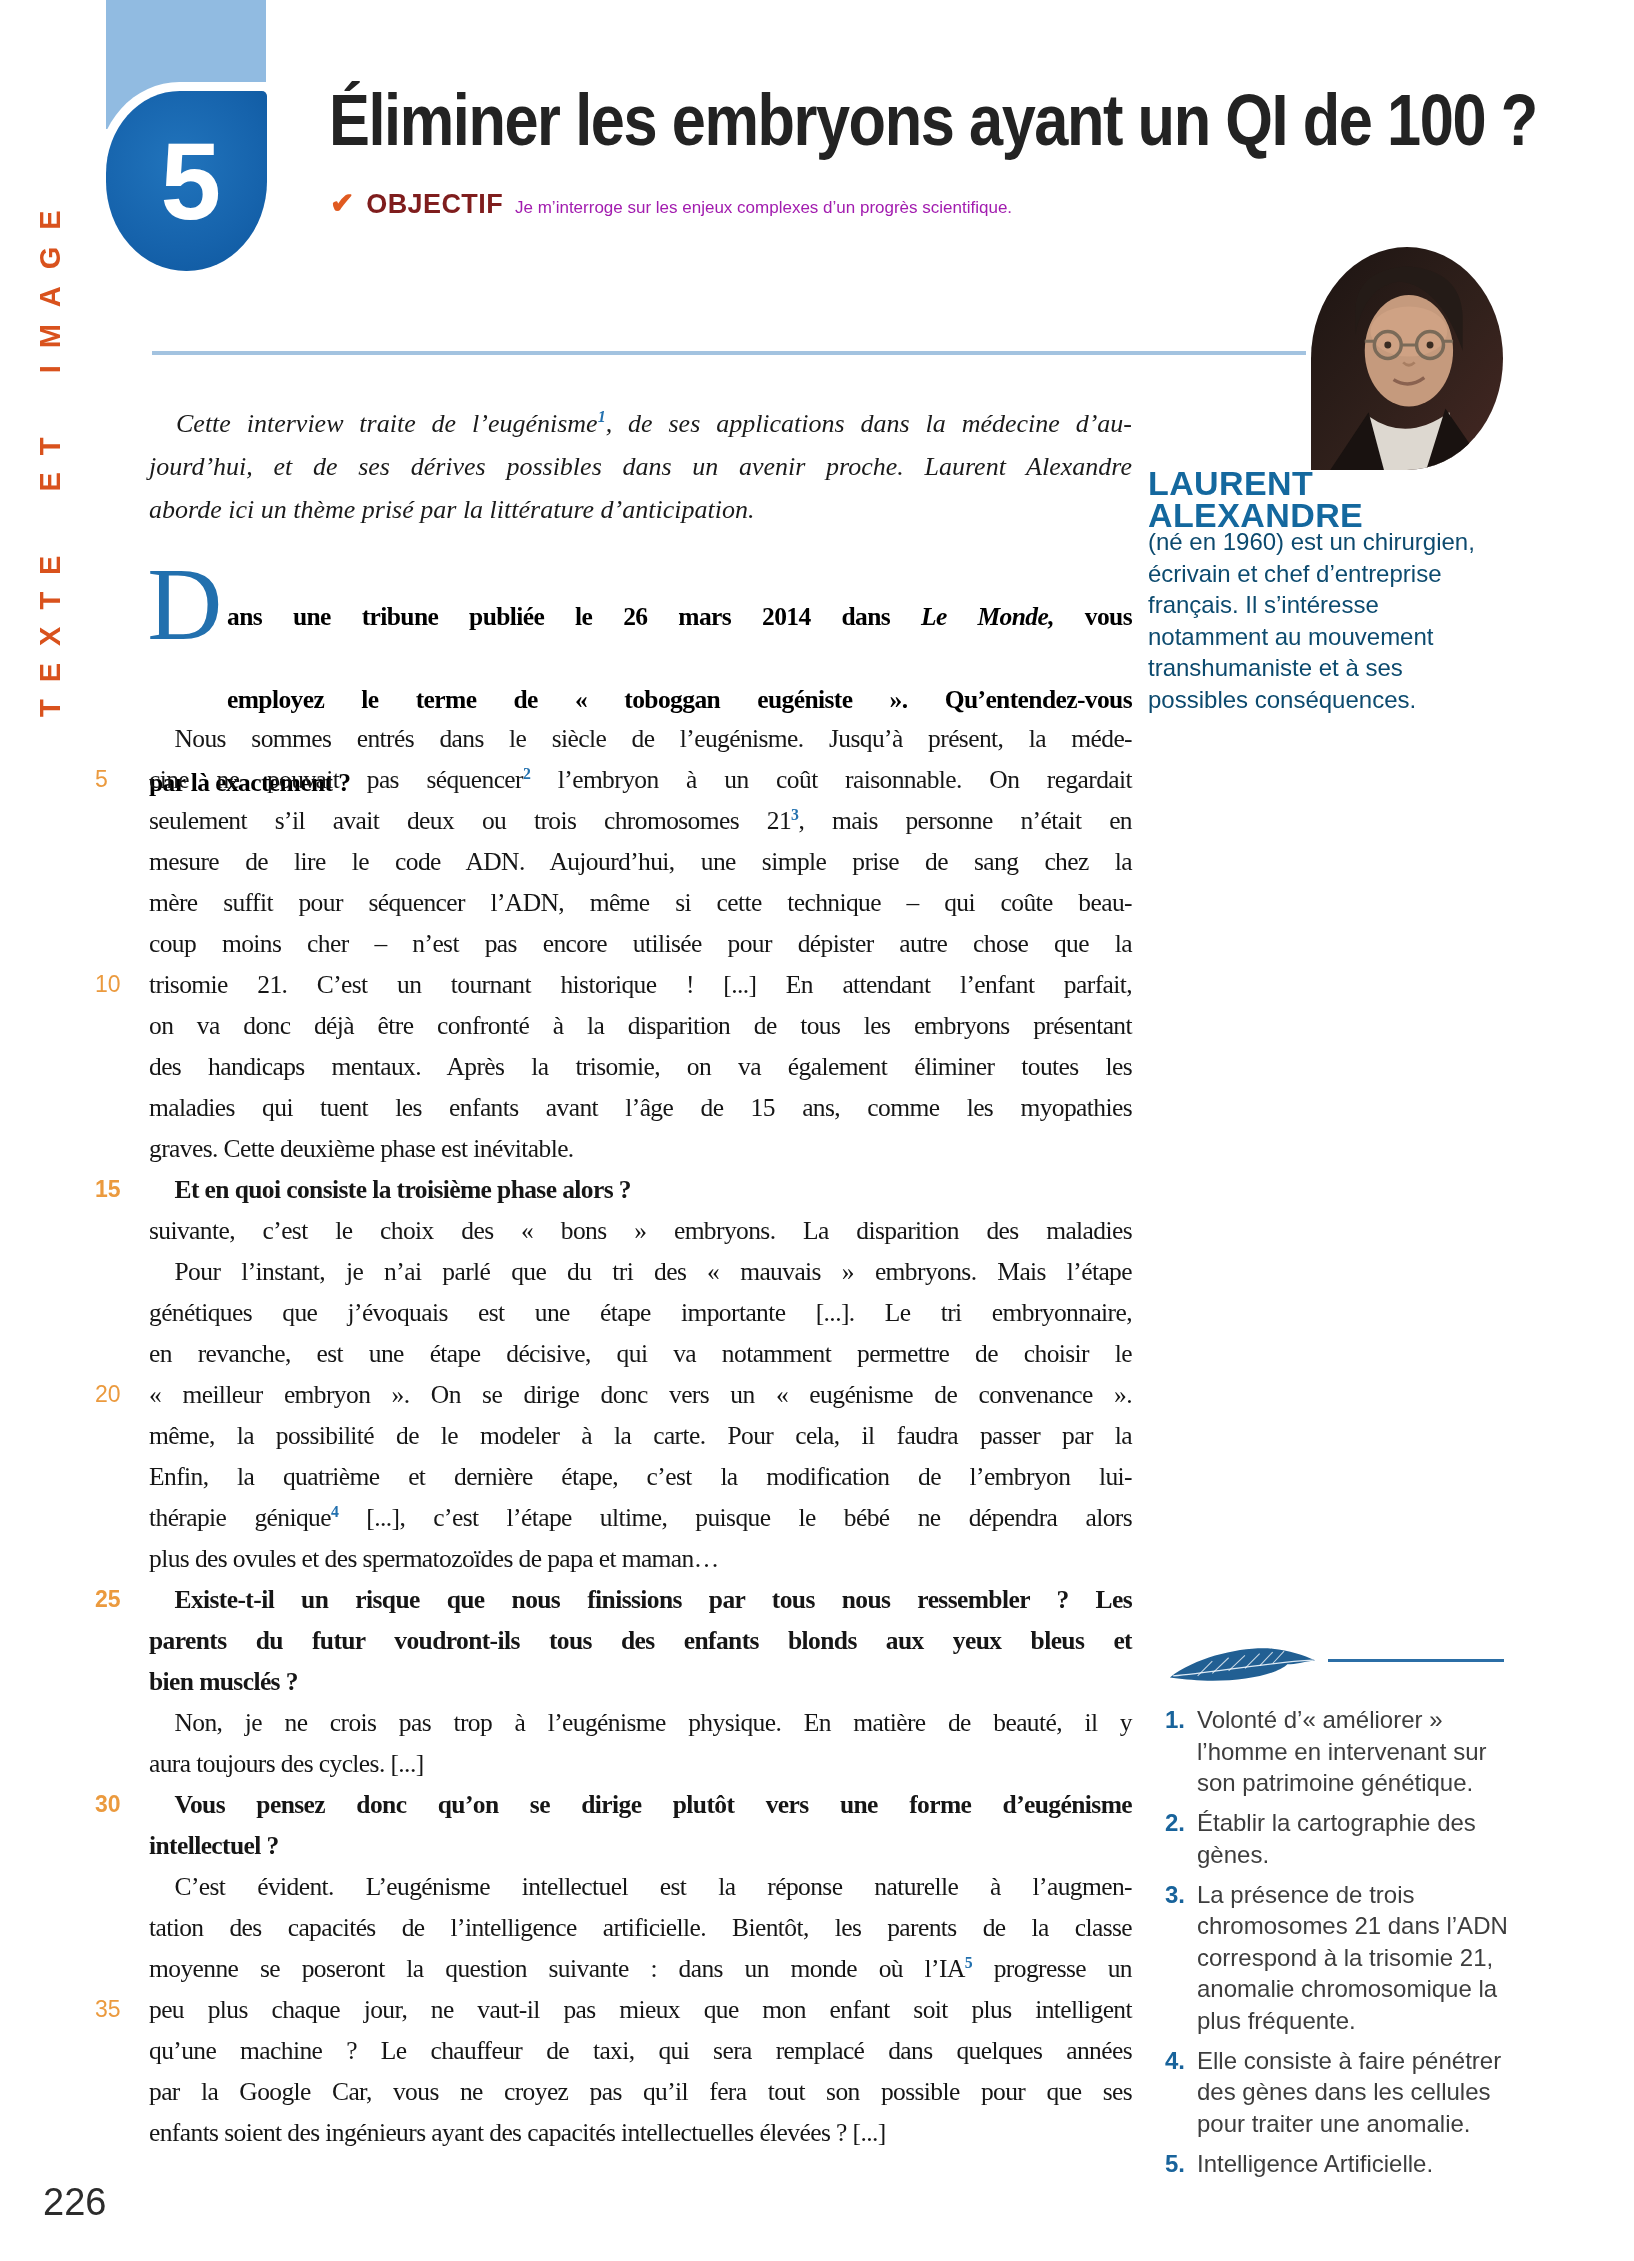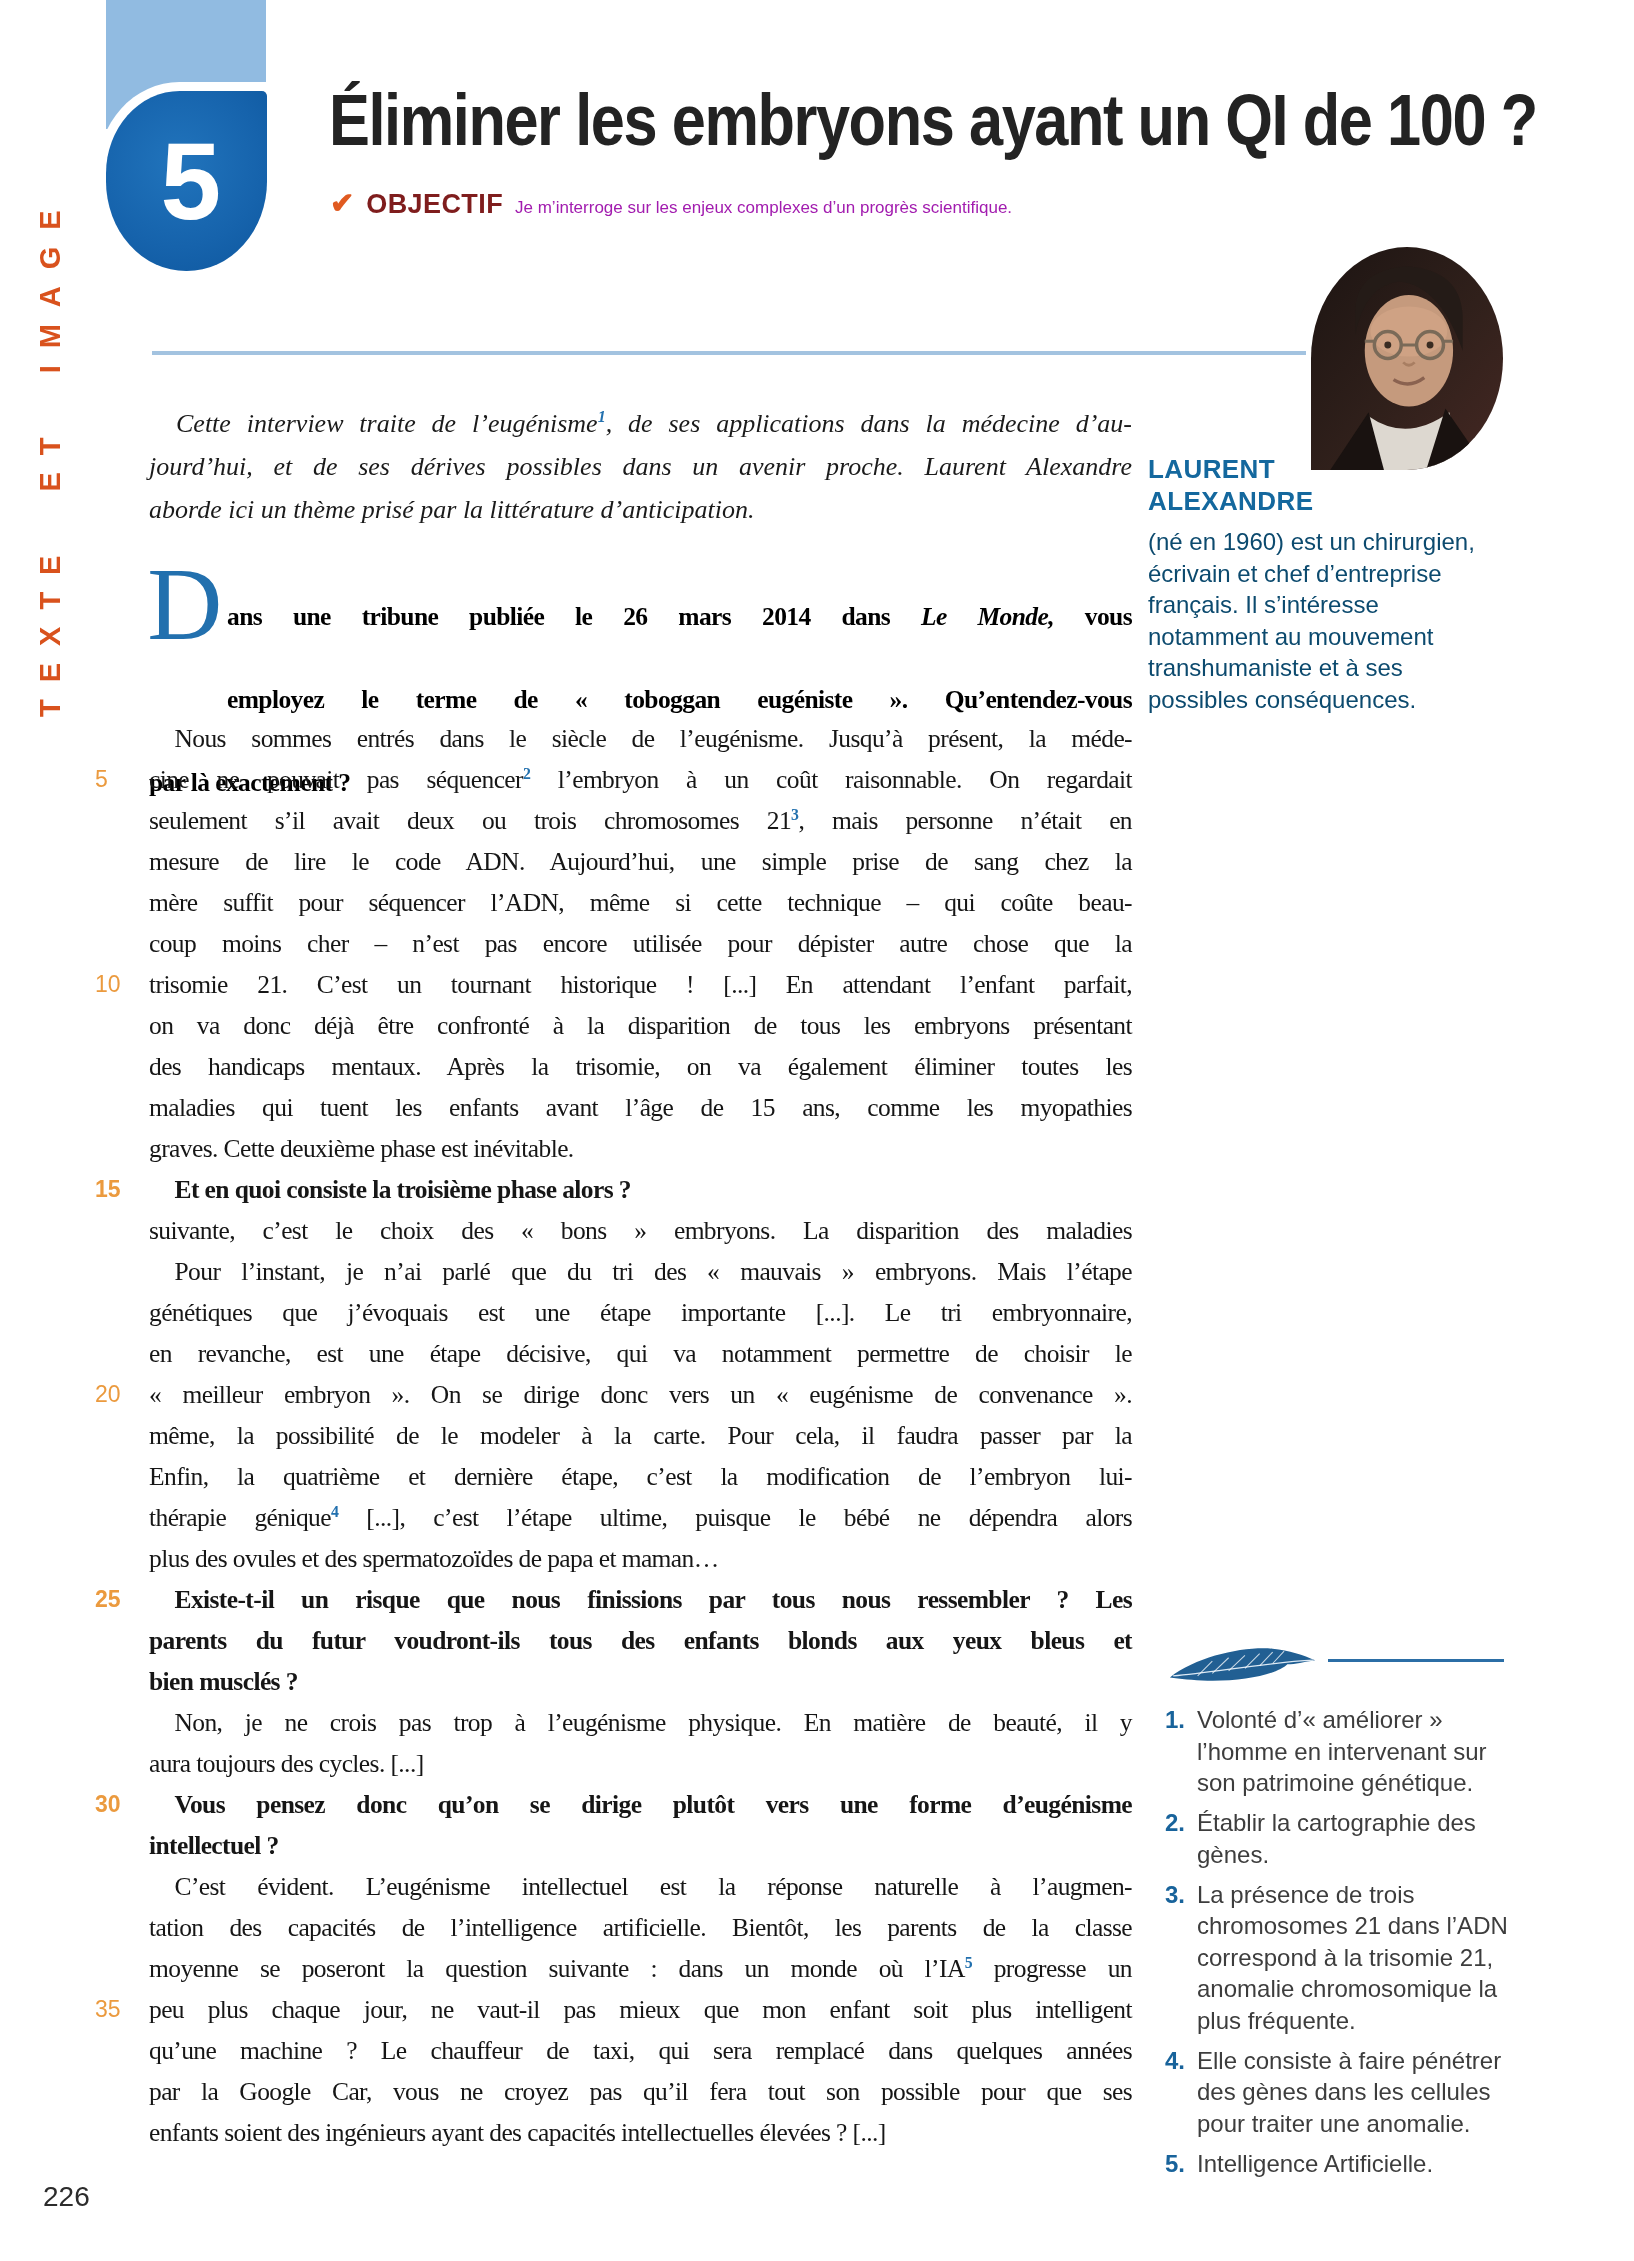--- a/index.html
+++ b/index.html
@@ -31,22 +31,22 @@
   .check{color:#e05a20;font-size:29px;font-weight:bold;}
   .obj-label{color:#7f1d1d;font-size:27px;font-weight:bold;letter-spacing:0.4px;}
   .obj-text{color:#a21caf;font-size:17px;}
 
   .rule{position:absolute;left:152px;top:351px;width:1154px;height:4.3px;background:#a3c3e0;}
 
   
   .photo{position:absolute;left:1311px;top:247px;width:192px;height:223px;
     border-radius:50% 50% 50% 0;overflow:hidden;}
   .photo svg{display:block;width:100%;height:100%;}
-  .author-name{position:absolute;left:1148px;top:453px;
-    font-family:"Liberation Sans",sans-serif;font-weight:bold;font-size:26px;line-height:32px;
+  .author-name{position:absolute;left:1148px;top:467px;
+    font-family:"Liberation Sans",sans-serif;font-weight:bold;font-size:34px;line-height:32px;
     color:#14689e;letter-spacing:0.4px;}
   .author-bio{position:absolute;left:1148px;top:526px;width:366px;
     font-family:"Liberation Sans",sans-serif;font-size:24px;line-height:31.5px;color:#0c4a6e;}
 
   
   .intro{position:absolute;left:149px;top:402px;width:983px;font-size:26px;color:#1b1b1b;}
   .iline{height:43px;line-height:43px;font-style:italic;text-align:justify;text-align-last:justify;}
   .iline.indent{text-indent:27px;}
   .iline.flush{text-align-last:left;}
 
@@ -75,21 +75,21 @@
   .feather{position:absolute;left:1165px;top:1643px;width:155px;height:41px;}
   .feather svg{display:block;width:100%;height:100%;}
   .notes-rule{position:absolute;left:1328px;top:1659px;width:176px;height:3.4px;background:#2b6ea6;}
   .notes{position:absolute;left:1165px;top:1704px;width:358px;
     font-family:"Liberation Sans",sans-serif;}
   .note{display:flex;margin-bottom:8.5px;}
   .note-num{flex:0 0 32px;color:#18639b;font-weight:bold;font-size:24px;line-height:31.5px;}
   .note-lines{color:#3d3d3d;font-size:24px;line-height:31.5px;}
 
   .pagenum{position:absolute;left:43px;top:2181px;font-family:"Liberation Sans",sans-serif;
-    font-size:28px;color:#2c2c2c;}
+    font-size:38px;color:#2c2c2c;}
 </style>
 </head>
 <body>
 
 <div class="page">
 
   <div class="side-label">TEXTE ET IMAGE</div>
 
   <div class="band"></div>
   <div class="badge">

